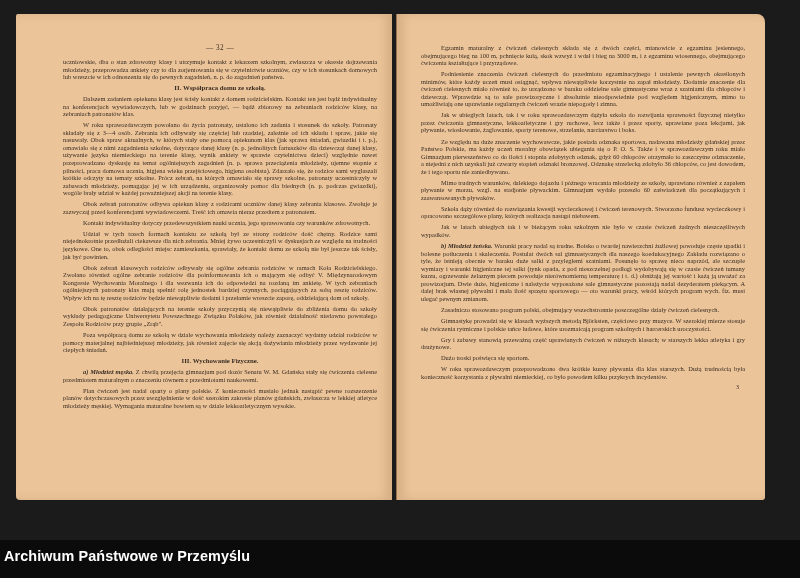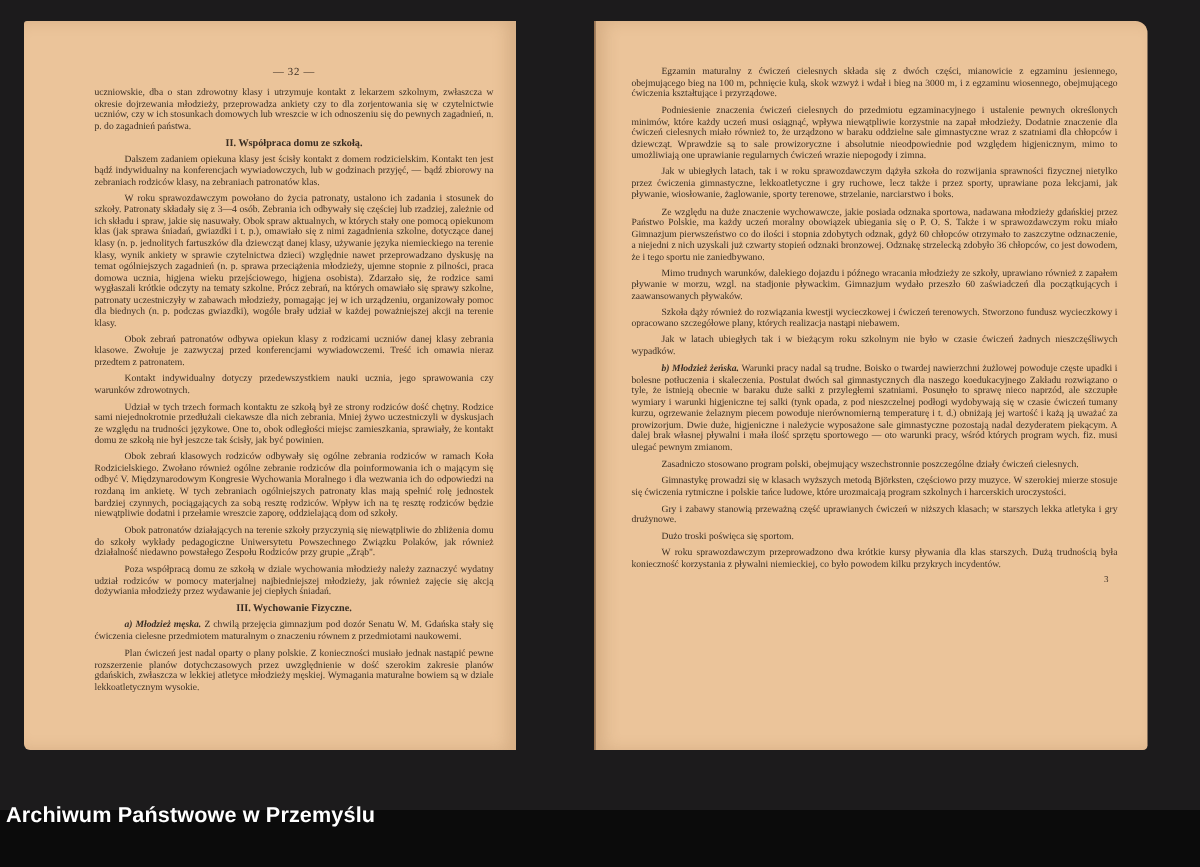--- a/index.html
+++ b/index.html
@@ -1,29 +1,29 @@
 <!DOCTYPE html>
 <html><head>
 <meta charset="utf-8">
 <style>
   html, body { margin:0; padding:0; }
   body { width:800px; height:578px; background:#0b0b0b; overflow:hidden; position:relative; font-family:"Liberation Serif", serif; }
   .scan { position:absolute; left:0; top:0; width:800px; height:540px; background:#1c1b1c; }
   .spread { position:absolute; left:16px; top:14px; width:768px; height:486px; }
   .page { position:absolute; top:0; height:486px; background:#ebc49a; color:#3a2d22; box-sizing:border-box; }
-  .page.left { left:0; width:328px; border-radius:2px 0 0 4px; box-shadow: inset -6px 0 10px rgba(120,80,40,0.18); padding:30px 15px 0 47px; }
+  .page.left { left:0; width:376px; border-radius:2px 0 0 4px; box-shadow: inset -6px 0 10px rgba(120,80,40,0.18); padding:30px 15px 0 47px; }
   .page.right { left:381px; width:368px; border-radius:0 8px 3px 0; box-shadow: inset 6px 0 10px rgba(120,80,40,0.18); padding:30px 20px 0 24px; }
   .spine { position:absolute; left:380px; top:0; width:1px; height:486px; background:#9a7452; }
   .page-number { text-align:center; font-size:7.2px; margin-bottom:6px; letter-spacing:0.5px; }
   .para { font-size:6.4px; line-height:7.55px; text-align:justify; margin:0 0 3.5px 0; text-indent:20px; }
   .para.noindent { text-indent:0; }
   .heading { font-size:6.8px; font-weight:bold; text-align:center; margin:3px 0 4px 0; }
   .subhead { font-weight:bold; font-style:italic; }
   .footer-mark { text-align:right; font-size:6px; margin-top:2px; padding-right:6px; }
-  .caption { position:absolute; left:4px; top:536px; color:#ffffff; font-family:"Liberation Sans", sans-serif; font-weight:bold; font-size:14.4px; letter-spacing:0.1px; }
+  .caption { position:absolute; left:4px; top:548px; color:#ffffff; font-family:"Liberation Sans", sans-serif; font-weight:bold; font-size:14.4px; letter-spacing:0.1px; }
 </style>
 </head>
 <body>
 
 <div class="scan"></div>
 
 <div class="spread">
   <div class="page left">
     <div class="page-number">— 32 —</div>
     <p class="para noindent">uczniowskie, dba o stan zdrowotny klasy i utrzymuje kontakt z lekarzem szkolnym, zwłaszcza w okresie dojrzewania młodzieży, przeprowadza ankiety czy to dla zorjentowania się w czytelnictwie uczniów, czy w ich stosunkach domowych lub wreszcie w ich odnoszeniu się do pewnych zagadnień, n. p. do zagadnień państwa.</p>

